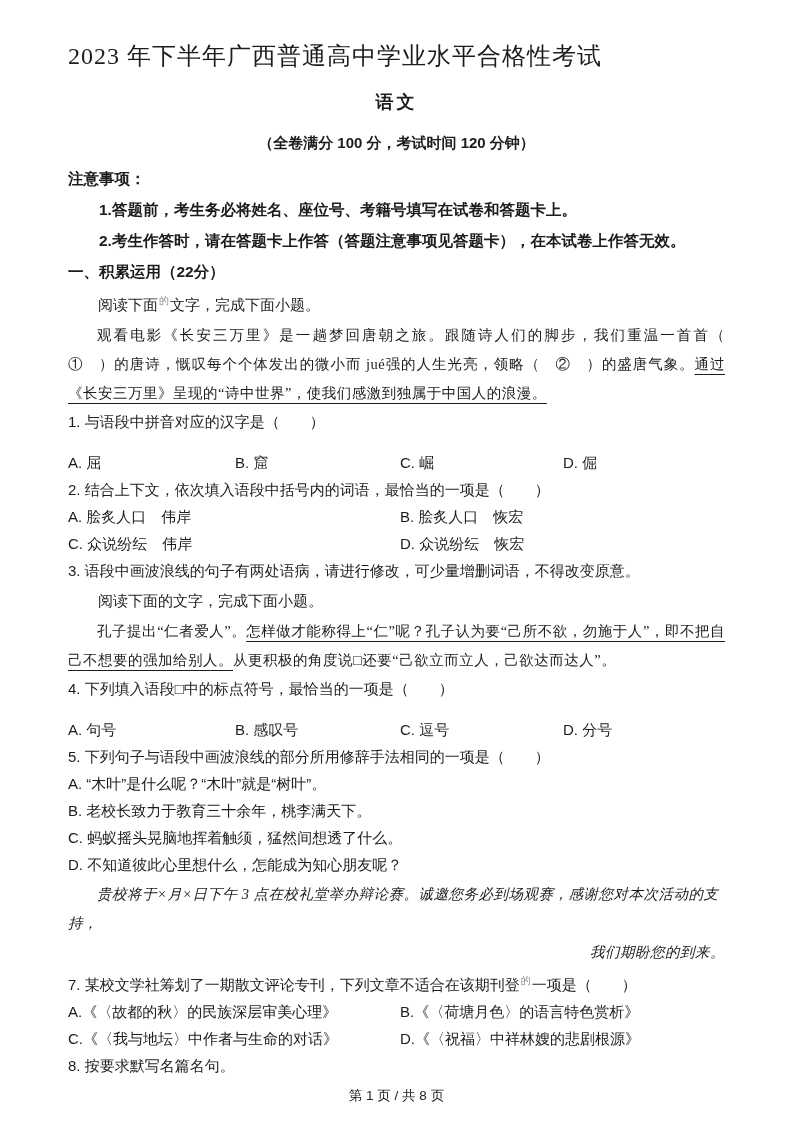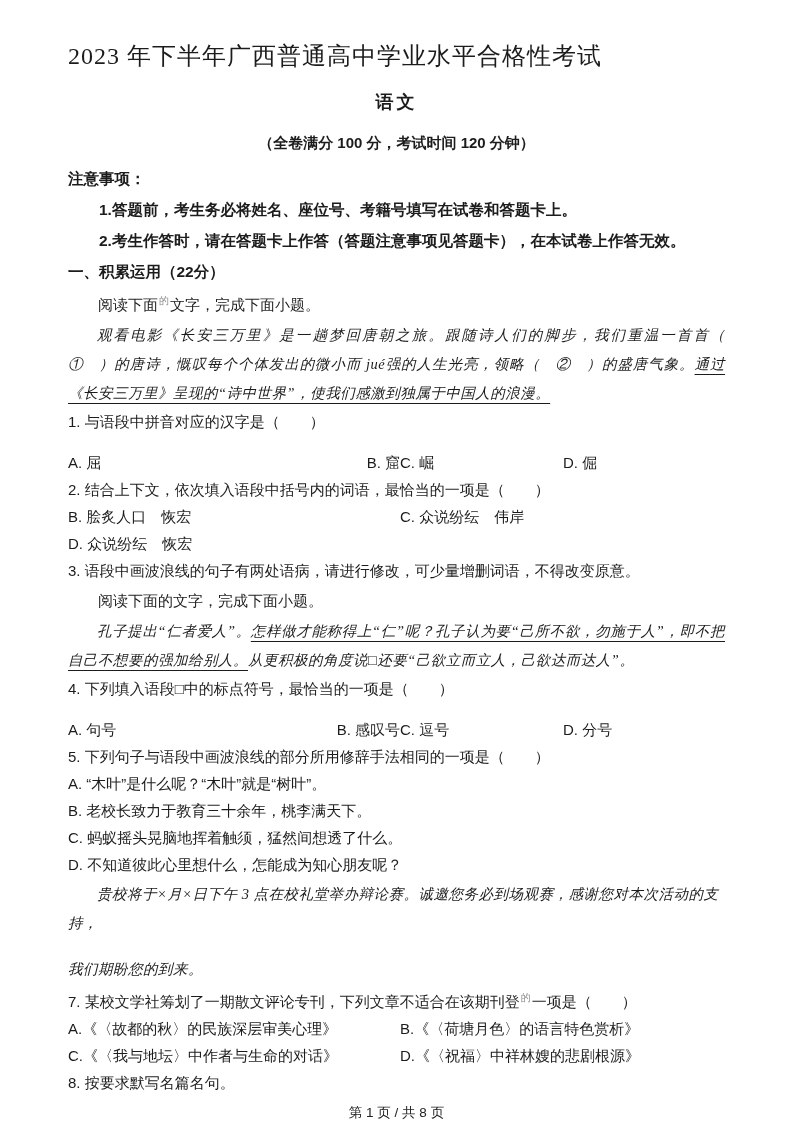--- a/index.html
+++ b/index.html
@@ -30,49 +30,48 @@
   .notice { font-weight: bold; font-size: 15.5px; line-height: 24px; margin-top: 7px; text-indent: 2em; }
   .section-heading { font-weight: bold; font-size: 15.5px; line-height: 24px; margin-top: 7px; }
 
   .intro { font-size: 15px; line-height: 24px; margin-top: 5px; text-indent: 2em; }
   .sup {
     font-size: 10px; color: #8a8a8a;
     vertical-align: 6px; margin: 0 1px;
   }
   .passage {
     font-family: "Liberation Serif", "DejaVu Serif", serif;
-    font-style: italic;
     font-size: 14.5px; line-height: 29px;
     letter-spacing: 0.5px;
     margin-top: 4px; text-indent: 2em; text-align: justify;
   }
   .passage .ul, .ul {
     text-decoration: underline;
     text-underline-offset: 5px;
     text-decoration-thickness: 1px;
   }
   .question { font-size: 15px; line-height: 27px; }
   .opts-row { display: flex; font-size: 15px; line-height: 27px; margin-top: 14px; }
   .opts-row .c1 { width: 167px; }
-  .opts-row .c2 { width: 165px; text-align: right; }
+  .opts-row .c2 { width: 165px; }
   .opts-row .c3 { width: 163px; }
   .opts-grid {
     display: grid; grid-template-columns: 332px 1fr;
     font-size: 15px; line-height: 27px;
   }
   .opt-line { font-size: 15px; line-height: 27px; }
   .invite-line1 {
     font-family: "Liberation Serif", "DejaVu Serif", serif;
     font-style: italic; font-size: 14.5px; line-height: 29px;
     letter-spacing: 0.5px; text-indent: 2em; margin-top: 2px;
   }
   .invite-line2 {
     font-family: "Liberation Serif", "DejaVu Serif", serif;
     font-style: italic; font-size: 14.5px; line-height: 29px;
-    letter-spacing: 0.5px; margin-top: 17px;
+    letter-spacing: 0.5px;  text-align: right;
   }
   .footer {
     font-size: 13.5px; text-align: center; line-height: 20px;
     margin-top: 7px; color: #222;
   }
 </style>
 </head>
 <body>
 
 <div class="page">
@@ -94,20 +93,21 @@
   <div class="question">1. 与语段中拼音对应的汉字是（　　）</div>
   <div class="opts-row">
     <span class="c1">A. 屈</span>
     <span class="c2">B. 窟</span>
     <span class="c3">C. 崛</span>
     <span class="c4">D. 倔</span>
   </div>
 
   <div class="question">2. 结合上下文，依次填入语段中括号内的词语，最恰当的一项是（　　）</div>
   <div class="opts-grid">
+    <span>A. 脍炙人口　伟岸</span>
     <span>B. 脍炙人口　恢宏</span>
     <span>C. 众说纷纭　伟岸</span>
     <span>D. 众说纷纭　恢宏</span>
   </div>
 
   <div class="question">3. 语段中画波浪线的句子有两处语病，请进行修改，可少量增删词语，不得改变原意。</div>
 
   <div class="intro">阅读下面的文字，完成下面小题。</div>
 
   <p class="passage"><span>孔子提出“仁者爱人”。</span><span class="ul">怎样做才能称得上“仁”呢？孔子认为要“己所不欲，勿施于人”，即不把自己不想要的强加给别人。</span><span>从更积极的角度说□还要“己欲立而立人，己欲达而达人”。</span></p>

